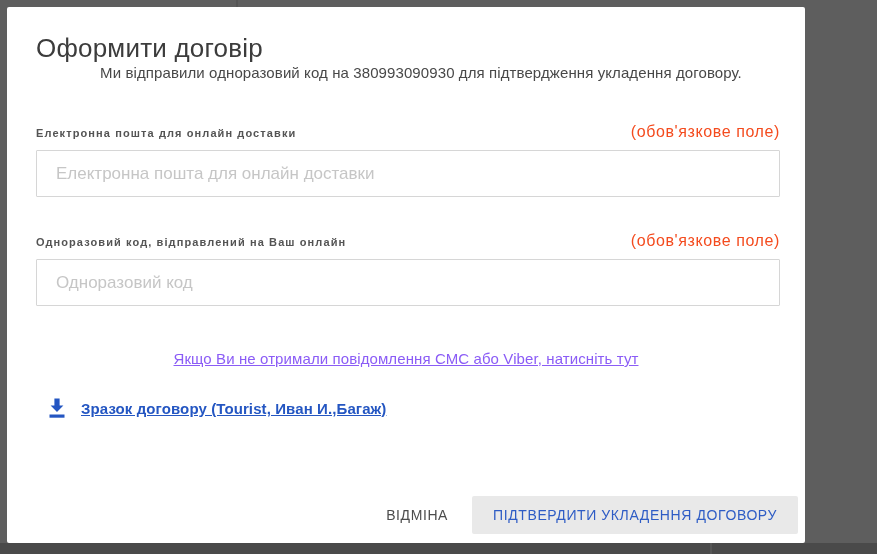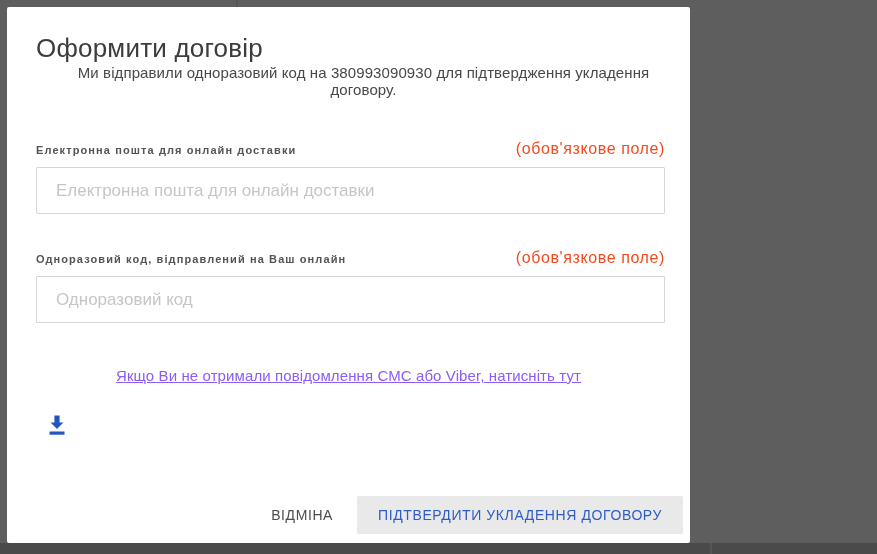--- a/index.html
+++ b/index.html
@@ -20,21 +20,21 @@
     background: #4a4a4a;
   }
   .overlay-bottom-seam {
     position: absolute; left: 710px; top: 0; bottom: 0; width: 2px;
     background: #565656;
   }
 
   .modal {
     position: absolute;
     left: 7px; top: 7px;
-    width: 683px; height: 536px;
+    width: 798px; height: 536px;
     background: #ffffff;
     border-radius: 2px;
   }
 
   .modal-title {
     margin: 26px 29px 0 29px;
     font-size: 26px;
     font-weight: 400;
     color: #3c3c3c;
     letter-spacing: 0.2px;
@@ -181,20 +181,21 @@
     <a class="resend-link">Якщо Ви не отримали повідомлення СМС або Viber, натисніть тут</a>
   </div>
 
   <div class="contract-row">
     <span class="download-icon-wrap">
       <svg width="20" height="21" viewBox="0 0 20 21" aria-hidden="true">
         <path d="M10 14 L3.6 7.6 H7.4 V0.5 H12.6 V7.6 H16.4 Z" fill="#2456c2"></path>
         <rect x="2.5" y="16.5" width="15" height="3.2" fill="#2456c2"></rect>
       </svg>
     </span>
+    <a class="contract-link">Зразок договору (Tourist, Иван И.,Багаж)</a>
   </div>
 
   <div class="footer">
     <button class="cancel-button">ВІДМІНА</button>
     <button class="confirm-button">ПІДТВЕРДИТИ УКЛАДЕННЯ ДОГОВОРУ</button>
   </div>
 
 </div>
 
 </body></html>

